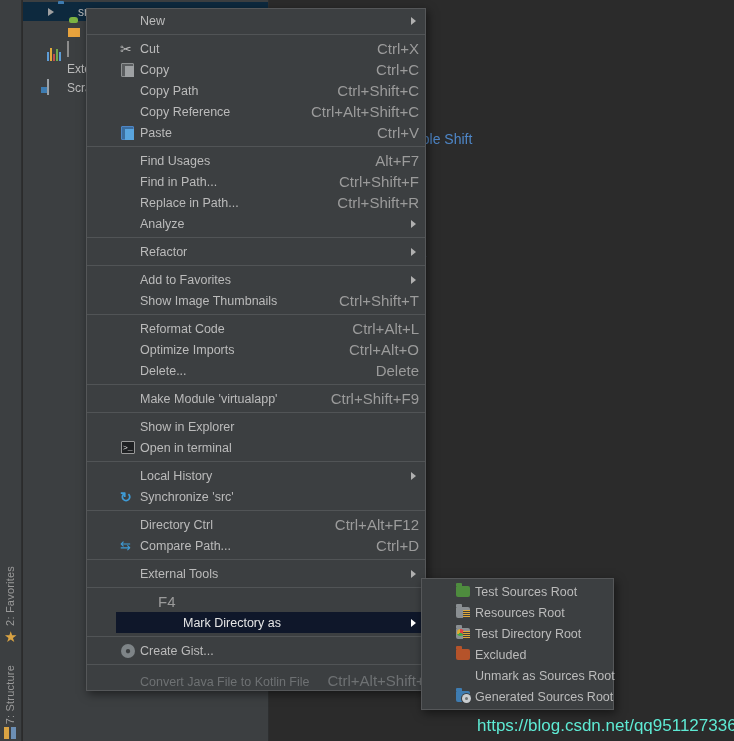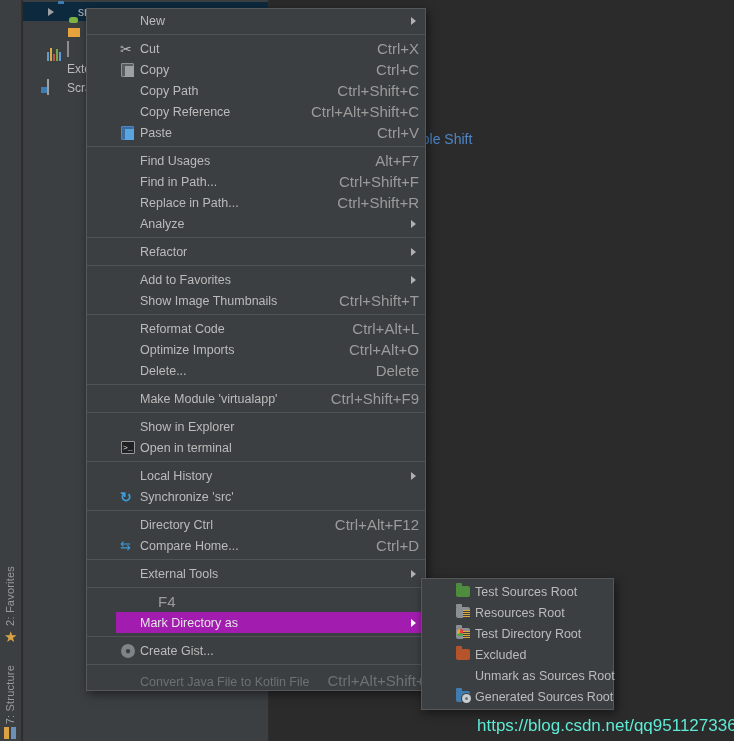--- a/index.html
+++ b/index.html
@@ -186,21 +186,21 @@
     position: relative;
     display: flex;
     align-items: center;
     height: 21px;
     padding: 0 6px 0 0;
     color: #BBBBBB;
     font-size: 12.5px;
     white-space: nowrap;
     margin-left: 29px;
   }
-  .menu-item.selected { background: #a21caf; color: #E6E6E6; }
+  .menu-item.selected { background: #0f172a; color: #E6E6E6; padding-left: 43px; }
   .menu-item.disabled { color: #6E7173; align-items: flex-end; }
   .mi-icon {
     flex: 0 0 24px;
     width: 24px; height: 16px;
     position: relative;
     display: block;
   }
   .mi-label { flex: 1 1 auto; }
   .mi-shortcut {
     flex: 0 0 auto;
@@ -534,21 +534,21 @@
     <div class="menu-item">
       <span class="mi-icon"></span>
       <span class="mi-label">Directory Ctrl</span>
       <span class="mi-shortcut">Ctrl+Alt+F12</span>
     </div>
 
     <div class="menu-item">
       <span class="mi-icon">
           <span class="ic ic-compare">⇆</span>
         </span>
-      <span class="mi-label">Compare Home...</span>
+      <span class="mi-label">Compare Path...</span>
       <span class="mi-shortcut">Ctrl+D</span>
     </div>
 
     <div class="menu-sep"></div>
 
     <div class="menu-item">
       <span class="mi-icon"></span>
       <span class="mi-label">External Tools</span>
       <span class="mi-arrow"></span>
     </div>

